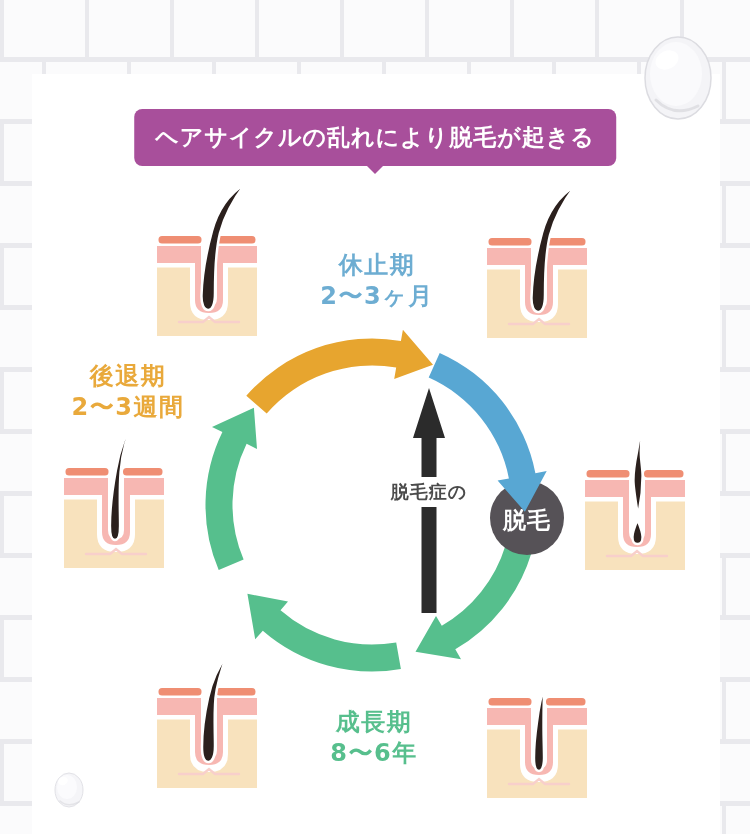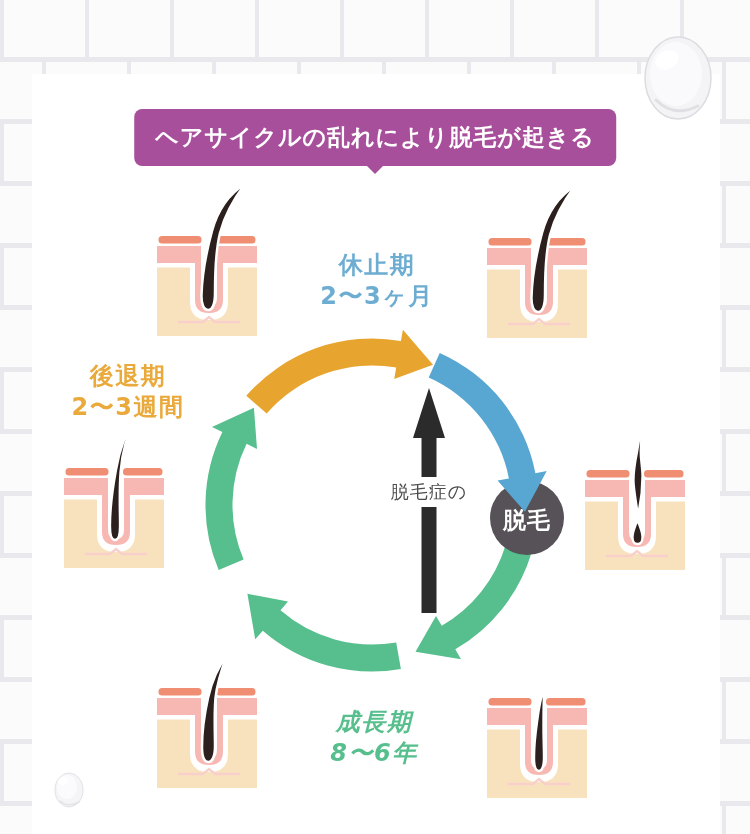--- a/index.html
+++ b/index.html
@@ -33,26 +33,26 @@
     border-top:14px solid var(--banner-bg,#a84f9b);z-index:5;
   }
 
   .phase-label{
     position:absolute;transform:translateX(-50%);
     font-size:24px;font-weight:bold;letter-spacing:1.5px;
     text-align:center;line-height:1.3;white-space:nowrap;z-index:4;
   }
   .phase-rest{left:377px;top:250px;color:var(--phase-rest,#6dadd2);}
   .phase-regression{left:128px;top:361px;color:var(--phase-regression,#e9a93b);}
-  .phase-growth{left:374px;top:707px;color:var(--phase-growth,#57bf8d);font-style:italic;}
+  .phase-growth{left:374px;top:707px;color:var(--phase-growth,#57bf8d);}
 
   .center-label{
     position:absolute;left:429px;top:477px;transform:translateX(-50%);
     background:#fff;color:var(--center-text,#4b4b4b);
-    font-size:18px;font-weight:normal;letter-spacing:1px;line-height:1.45;
+    font-size:18px;font-weight:bold;letter-spacing:1px;line-height:1.45;
     text-align:left;white-space:nowrap;padding:2px 5px;z-index:4;
   }
 
   #cycle-svg{position:absolute;left:0;top:0;z-index:3;pointer-events:none;}
   #cycle-svg text{font-family:"DejaVu Sans","Liberation Sans",sans-serif;font-weight:bold;font-size:23px;fill:#fff;letter-spacing:1px;}
 
   .follicle{position:absolute;z-index:2;}
   .droplet{position:absolute;z-index:6;}
   .defs-holder{position:absolute;width:0;height:0;overflow:hidden;}
 </style>

